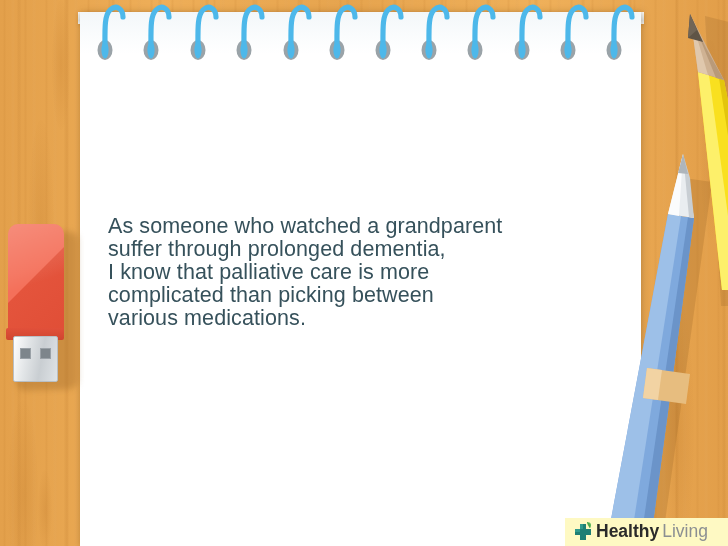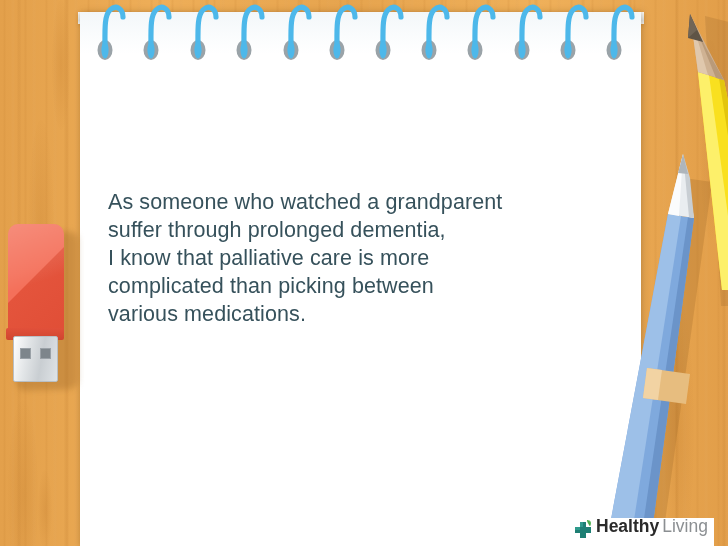--- a/index.html
+++ b/index.html
@@ -100,25 +100,25 @@
     height: 80px;
     pointer-events: none;
   }
   .ring { position: absolute; top: 0; }
   .ring svg { display: block; overflow: visible; }
 
   
   .quote {
     position: absolute;
     left: 108px;
-    top: 188px;
+    top: 215px;
     width: 520px;
     color: #36515b;
     font-size: 21.5px;
-    line-height: 28px;
+    line-height: 23px;
     font-weight: 400;
     letter-spacing: 0.1px;
     white-space: pre-line;
   }
 
   
   .usb {
     position: absolute;
     left: 2px;
     top: 222px;
@@ -181,25 +181,25 @@
     width: 728px; height: 546px;
     pointer-events: none;
   }
   .pencil-layer svg { display: block; }
 
   
   .logo {
     position: absolute;
     left: 565px;
     top: 518px;
-    width: 149px;
+    width: 163px;
     height: 28px;
-    background: #ffffff;
+    background: #fef9c3;
     display: flex;
-    align-items: flex-start;
+    align-items: center;
     padding-left: 6px;
     box-sizing: border-box;
   }
   .logo-mark { width: 24px; height: 24px; flex: 0 0 auto; }
   .logo-mark svg { display: block; }
   .logo-text {
     font-size: 17.5px;
     line-height: 1;
     white-space: nowrap;
     margin-left: 1px;

